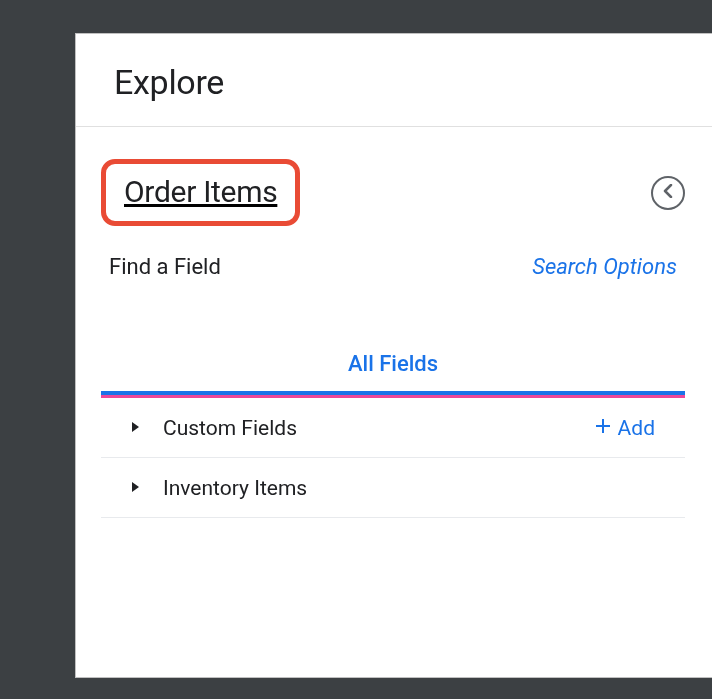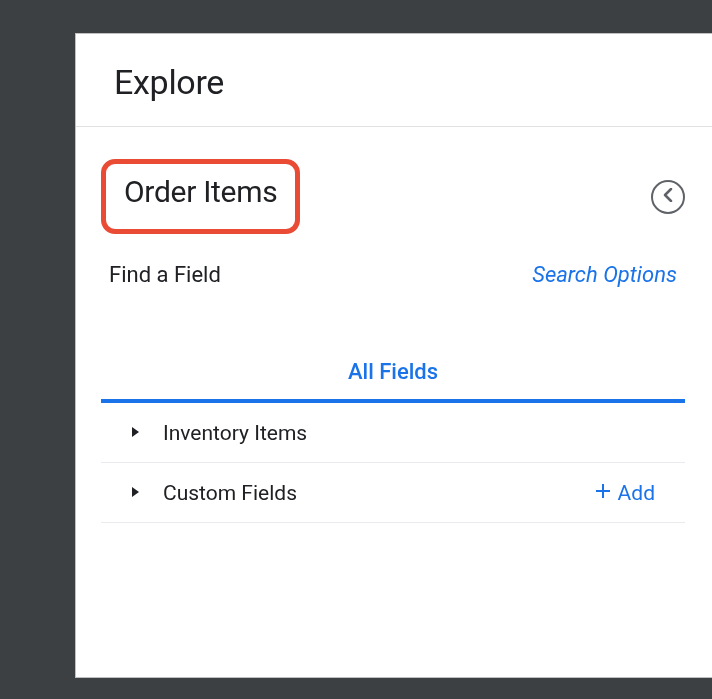--- a/index.html
+++ b/index.html
@@ -35,22 +35,23 @@
     }
     .title-row {
       display: flex;
       align-items: center;
       justify-content: space-between;
       margin-bottom: 28px;
     }
     .highlight-box {
       border: 5px solid #e94b35;
       border-radius: 14px;
-      padding: 10px 18px 20px 18px;
+      padding: 10px 18px 12px 18px;
       display: inline-block;
+      text-decoration: underline;
     }
     .section-title {
       font-size: 30px;
       font-weight: 400;
       color: #202124;
       letter-spacing: -0.3px;
     }
     .collapse-btn {
       width: 34px;
       height: 34px;
@@ -95,21 +96,21 @@
       outline: none;
       font-size: 24px;
       color: #5f6368;
       flex: 1;
       background: transparent;
     }
     .search-input::placeholder { color: #80868b; }
     .tabs {
       display: flex;
       margin-top: 58px;
-      border-bottom: 1px solid #ec4899;
+      border-bottom: 4px solid #ec4899;
     }
     .tab {
       flex: 1;
       text-align: center;
       padding-bottom: 18px;
       font-size: 22px;
       cursor: pointer;
       position: relative;
     }
     .tab-active {
@@ -178,45 +179,45 @@
       <div class="find-label">Find a Field</div>
       <div class="search-options">Search Options</div>
     </div>
 
 
     <div class="tabs">
       <div class="tab tab-active">All Fields</div>
     </div>
 
     <div class="list">
-
-      <div class="list-row">
-        <span class="caret">
-          <svg viewBox="0 0 10 12">
-              <path d="M1 1 L8 6 L1 11 Z" fill="#202124"></path>
-            </svg>
-        </span>
-        <div class="row-label">Inventory Items</div>
-      </div>
 
       <div class="list-row">
         <span class="caret">
           <svg viewBox="0 0 10 12">
               <path d="M1 1 L8 6 L1 11 Z" fill="#202124"></path>
             </svg>
         </span>
         <div class="row-label">Custom Fields</div>
         <div class="add-btn">
           <span>
             <svg viewBox="0 0 18 18">
                 <line x1="9" y1="2" x2="9" y2="16" stroke="#1a73e8" stroke-width="2"></line>
                 <line x1="2" y1="9" x2="16" y2="9" stroke="#1a73e8" stroke-width="2"></line>
               </svg>
           </span>
           <span>Add</span>
         </div>
       </div>
 
+      <div class="list-row">
+        <span class="caret">
+          <svg viewBox="0 0 10 12">
+              <path d="M1 1 L8 6 L1 11 Z" fill="#202124"></path>
+            </svg>
+        </span>
+        <div class="row-label">Inventory Items</div>
+      </div>
+
     </div>
 
   </div>
 
 </div>
 
 </body></html>

